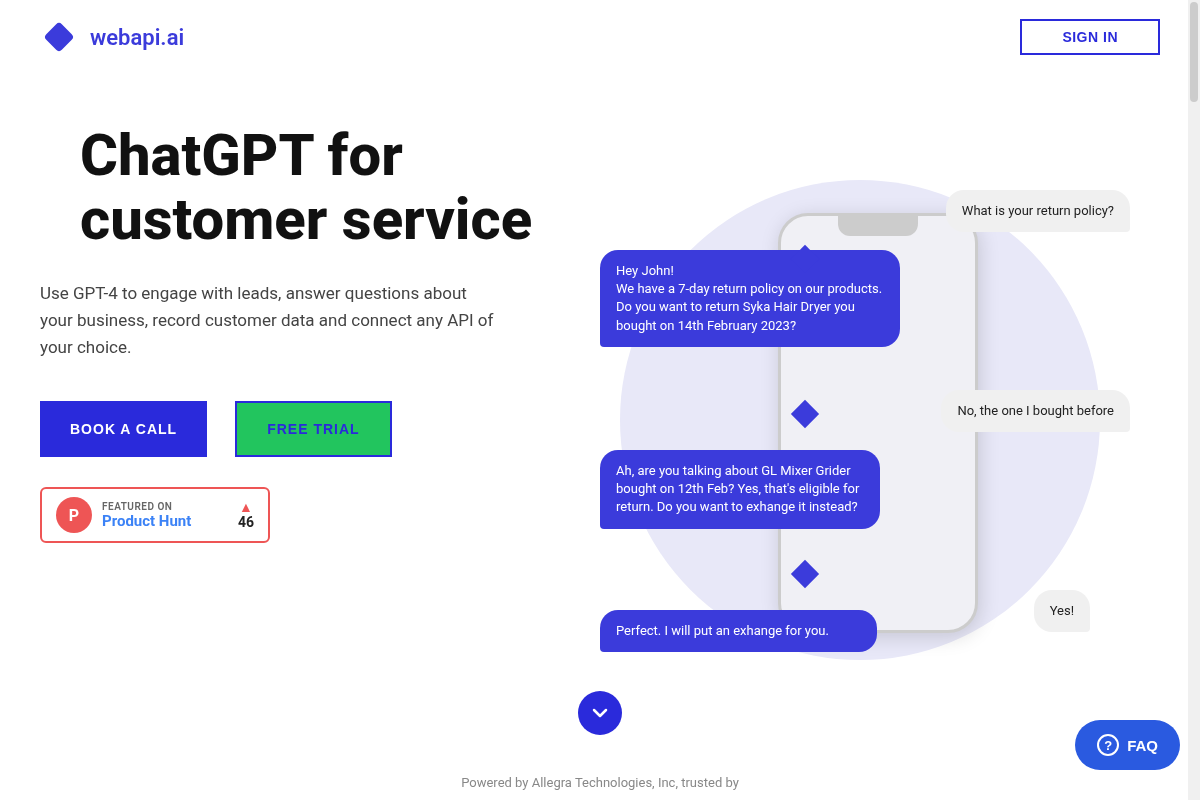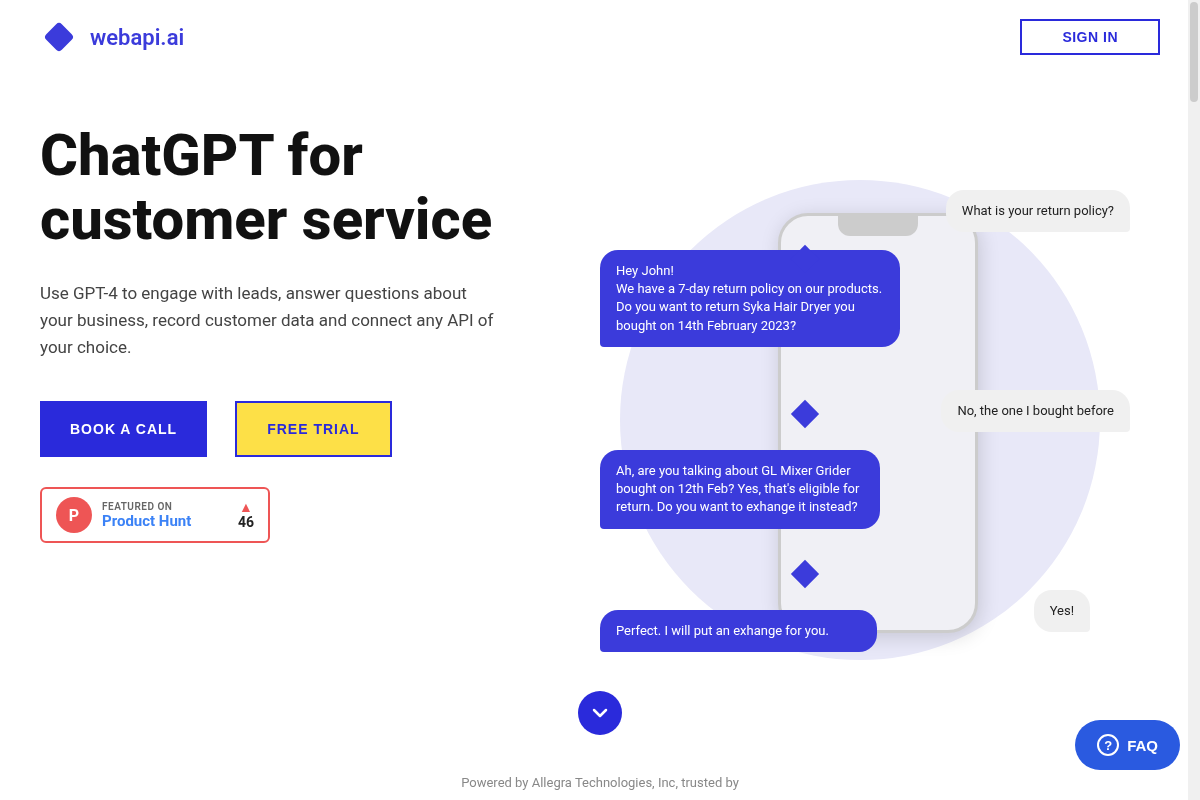--- a/index.html
+++ b/index.html
@@ -61,20 +61,21 @@
     .left-content {
       flex: 0 0 520px;
       padding-top: 30px;
     }
     .hero-title {
       font-size: 58px;
       font-weight: 800;
       color: #111;
       line-height: 1.1;
       margin-bottom: 28px;
+      margin-left: 40px;
     }
     .hero-subtitle {
       font-size: 17px;
       color: #444;
       line-height: 1.6;
       max-width: 460px;
       margin-bottom: 40px;
     }
     .cta-buttons {
       display: flex;
@@ -86,21 +87,21 @@
       color: #fff;
       border: none;
       padding: 18px 30px;
       font-size: 14px;
       font-weight: 800;
       letter-spacing: 1px;
       cursor: pointer;
       text-transform: uppercase;
     }
     .btn-free {
-      background: #fde047;
+      background: #22c55e;
       color: #2a2adb;
       border: 2px solid #2a2adb;
       padding: 18px 30px;
       font-size: 14px;
       font-weight: 800;
       letter-spacing: 1px;
       cursor: pointer;
       text-transform: uppercase;
     }
 

